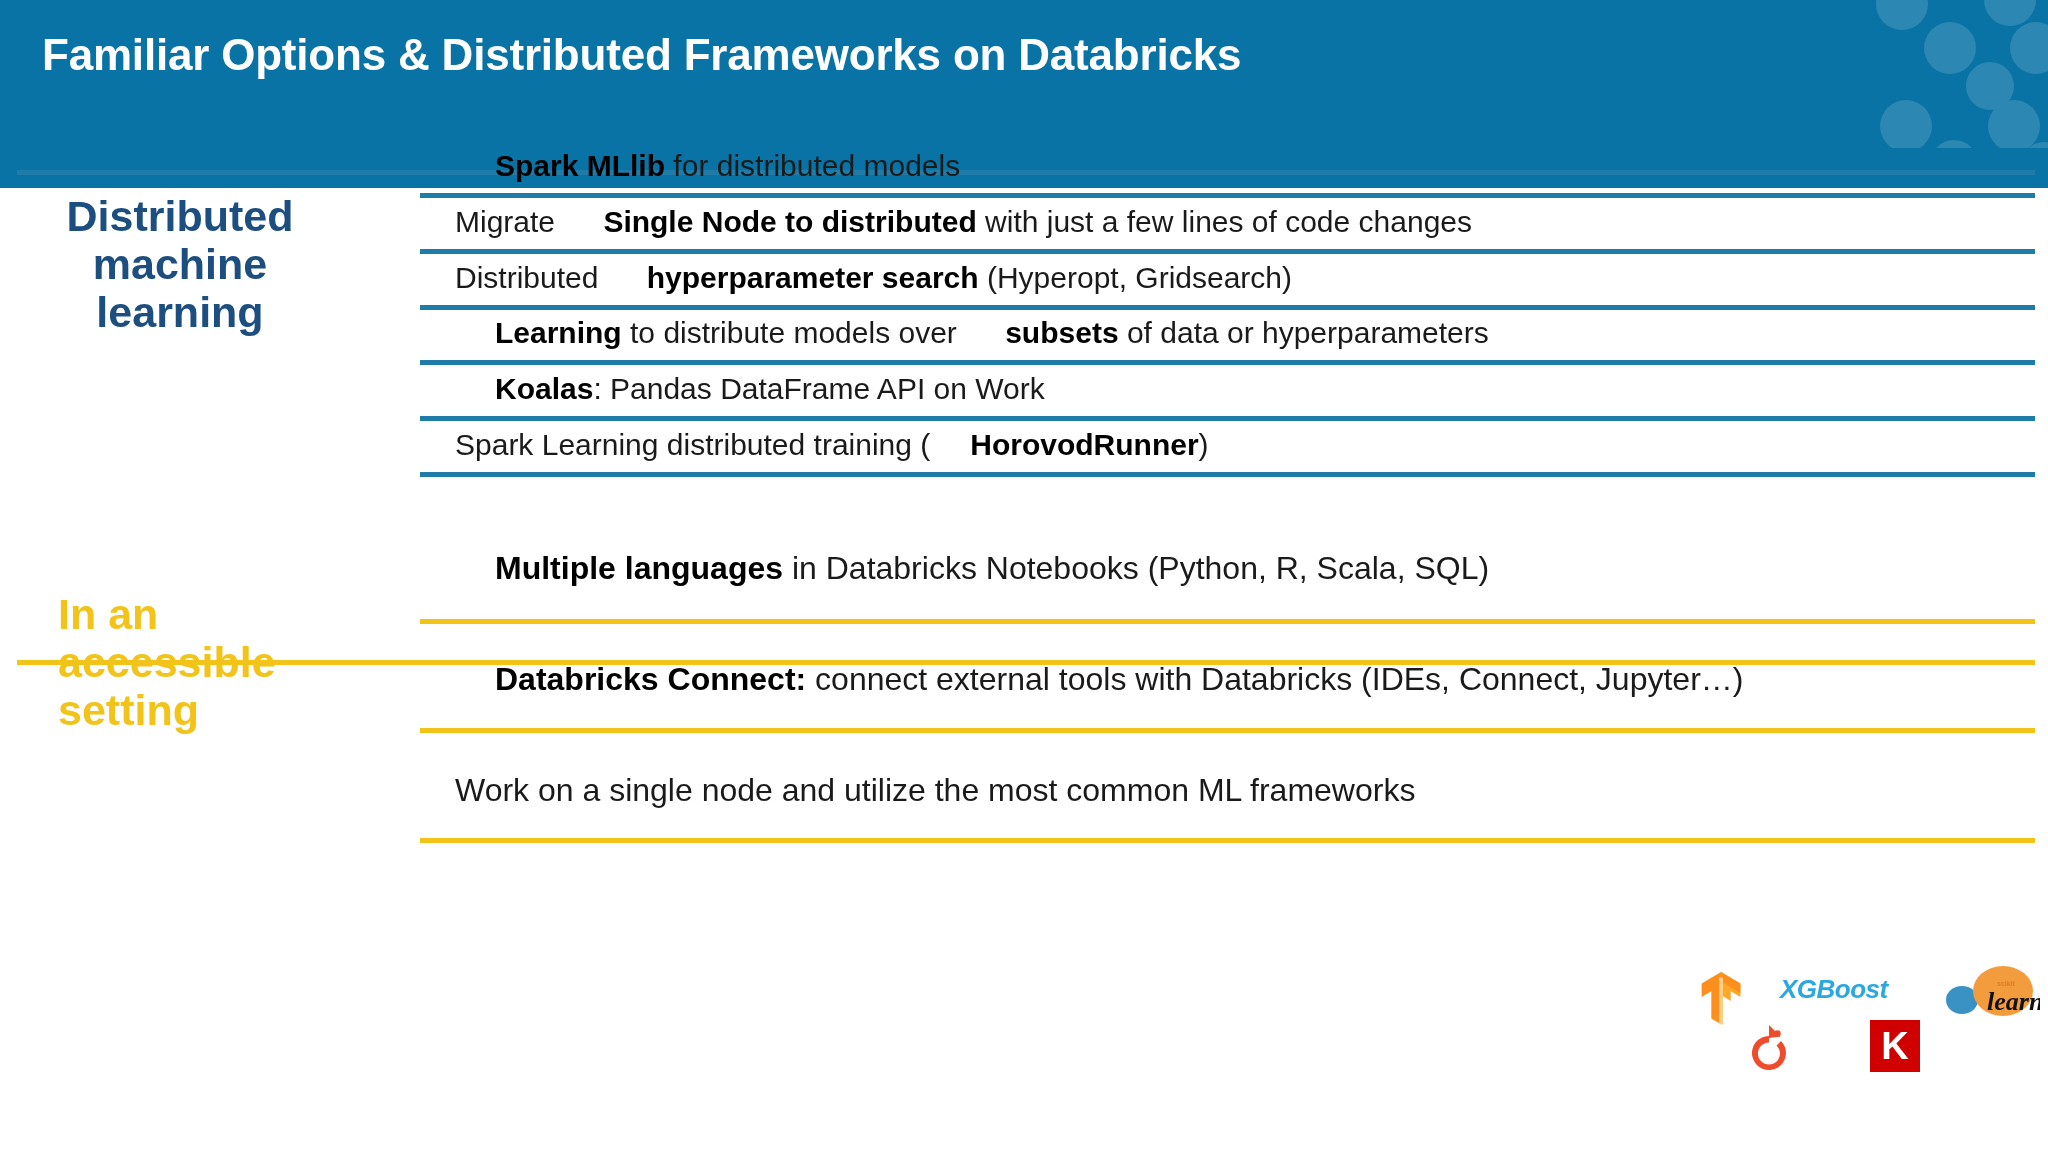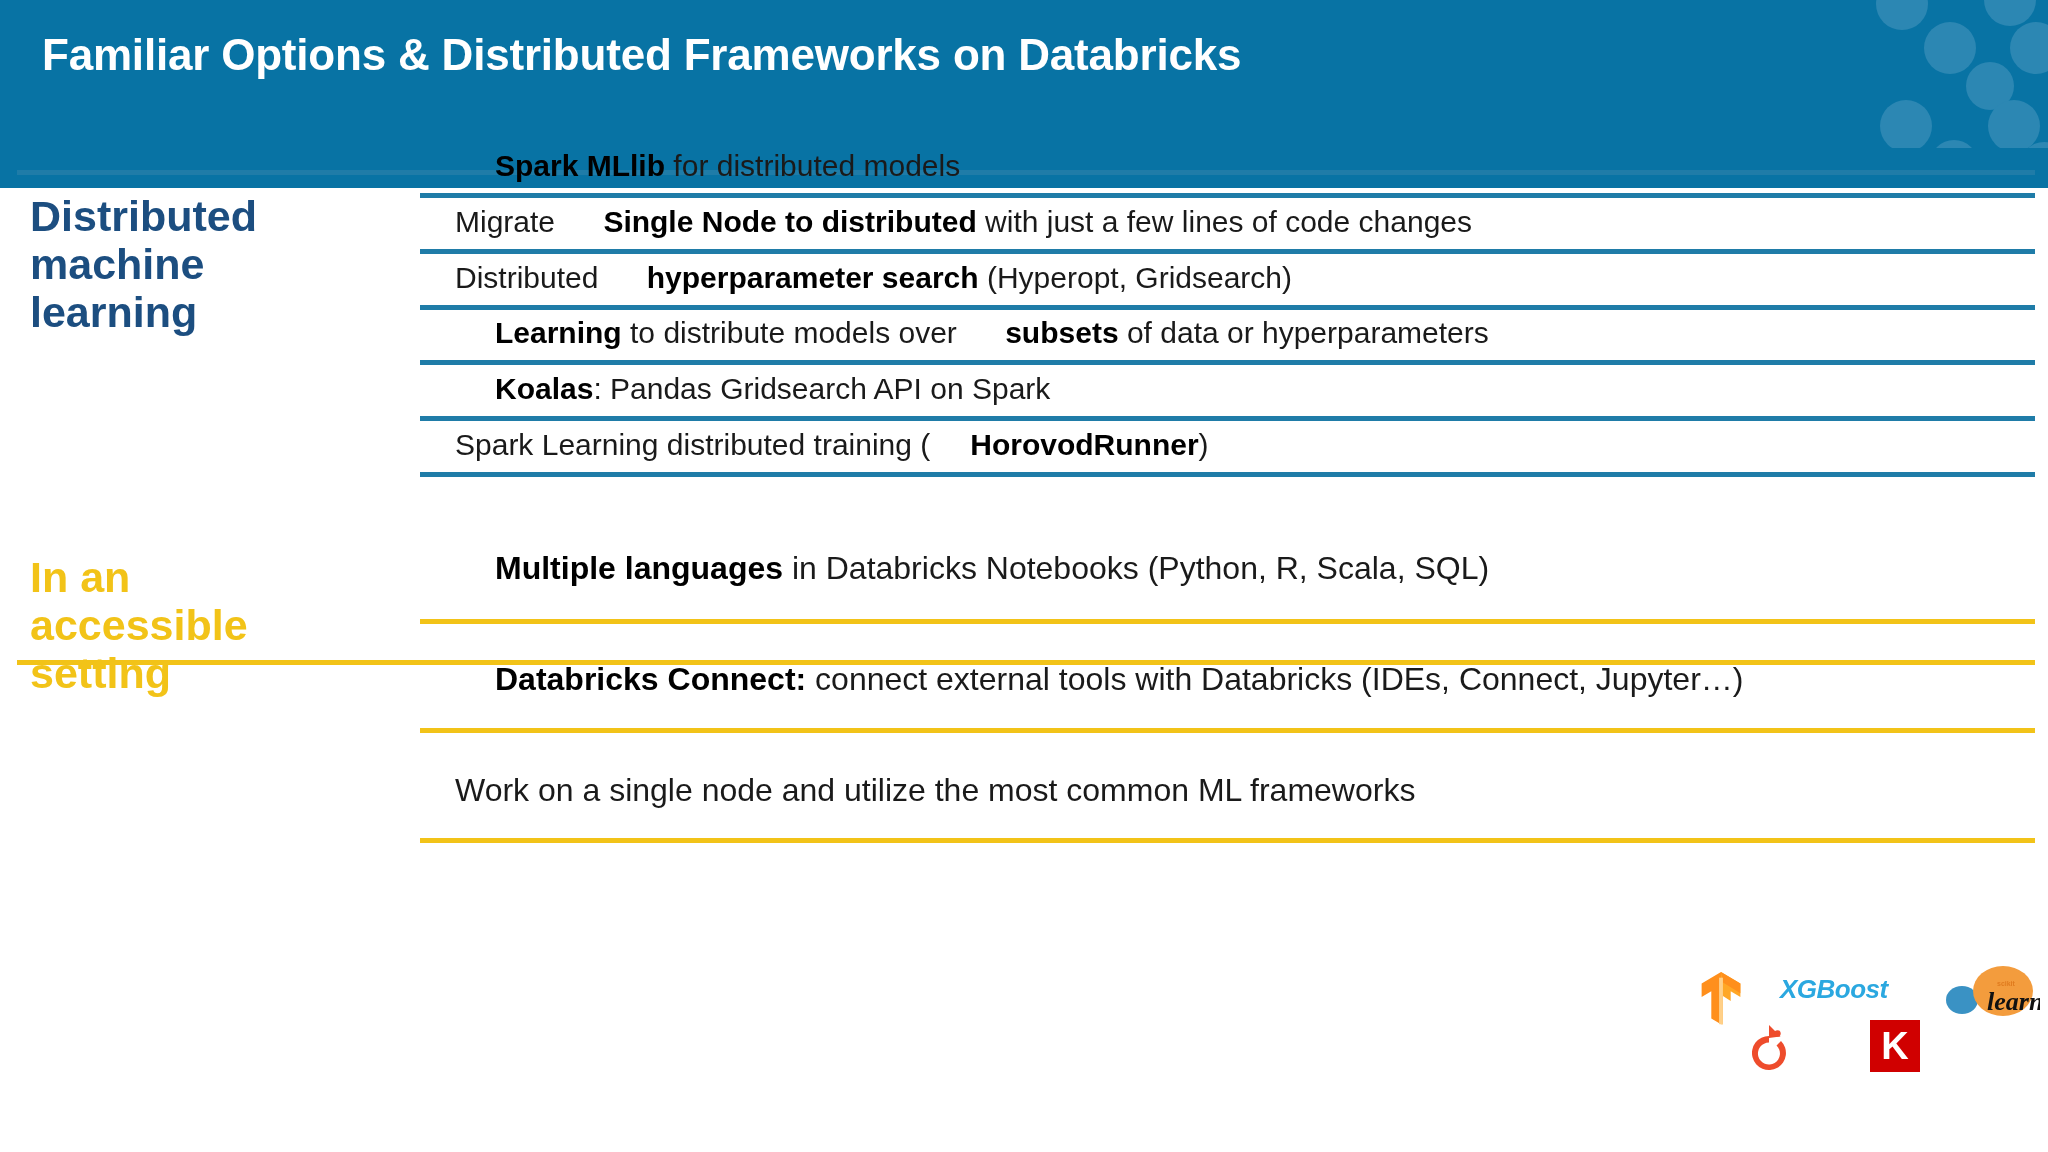--- a/index.html
+++ b/index.html
@@ -38,22 +38,22 @@
 
   .row-rule{position:absolute;left:420px;width:1615px;height:5px;}
   .row-rule.blue{background:#1f7ca8;}
   .row-rule.yellow{background:#f2c318;}
 
   
   .section-label{
     position:absolute;left:30px;width:300px;
     font-size:43px;font-weight:bold;line-height:1.12;
   }
-  .section-label.navy{color:#1c4e80;top:192px;}
-  .section-label.gold{color:#f2c318;top:553px;}
+  .section-label.navy{color:#1c4e80;top:192px;text-align:center;}
+  .section-label.gold{color:#f2c318;top:590px;margin-left:28px;}
 
   
   .row{
     position:absolute;left:455px;width:1600px;
     font-size:30px;color:#1a1a1a;line-height:1.25;
     font-family:"Liberation Sans", sans-serif;
     white-space:nowrap;
   }
   .row b{font-weight:bold;color:#000;margin-left:40px;}
   .row.big{font-size:32px;}
@@ -110,21 +110,21 @@
     <span><span>Distributed </span><b>hyperparameter search</b><span> (Hyperopt, Gridsearch)</span></span>
   </div>
   <div class="row-rule blue" style="top:305px;"></div>
 
   <div class="row" style="top:314px;">
     <span><b>Learning</b><span> to distribute models over </span><b>subsets</b><span> of data or hyperparameters</span></span>
   </div>
   <div class="row-rule blue" style="top:360px;"></div>
 
   <div class="row" style="top:370px;">
-    <span><b>Koalas</b><span>: Pandas Gridsearch API on Spark</span></span>
+    <span><b>Koalas</b><span>: Pandas DataFrame API on Work</span></span>
   </div>
   <div class="row-rule blue" style="top:416px;"></div>
 
   <div class="row" style="top:426px;">
     <span><span>Spark Learning distributed training (</span><b>HorovodRunner</b><span>)</span></span>
   </div>
   <div class="row-rule blue" style="top:472px;"></div>
 
   <div class="rule yellow" style="top:660px;"></div>
 

